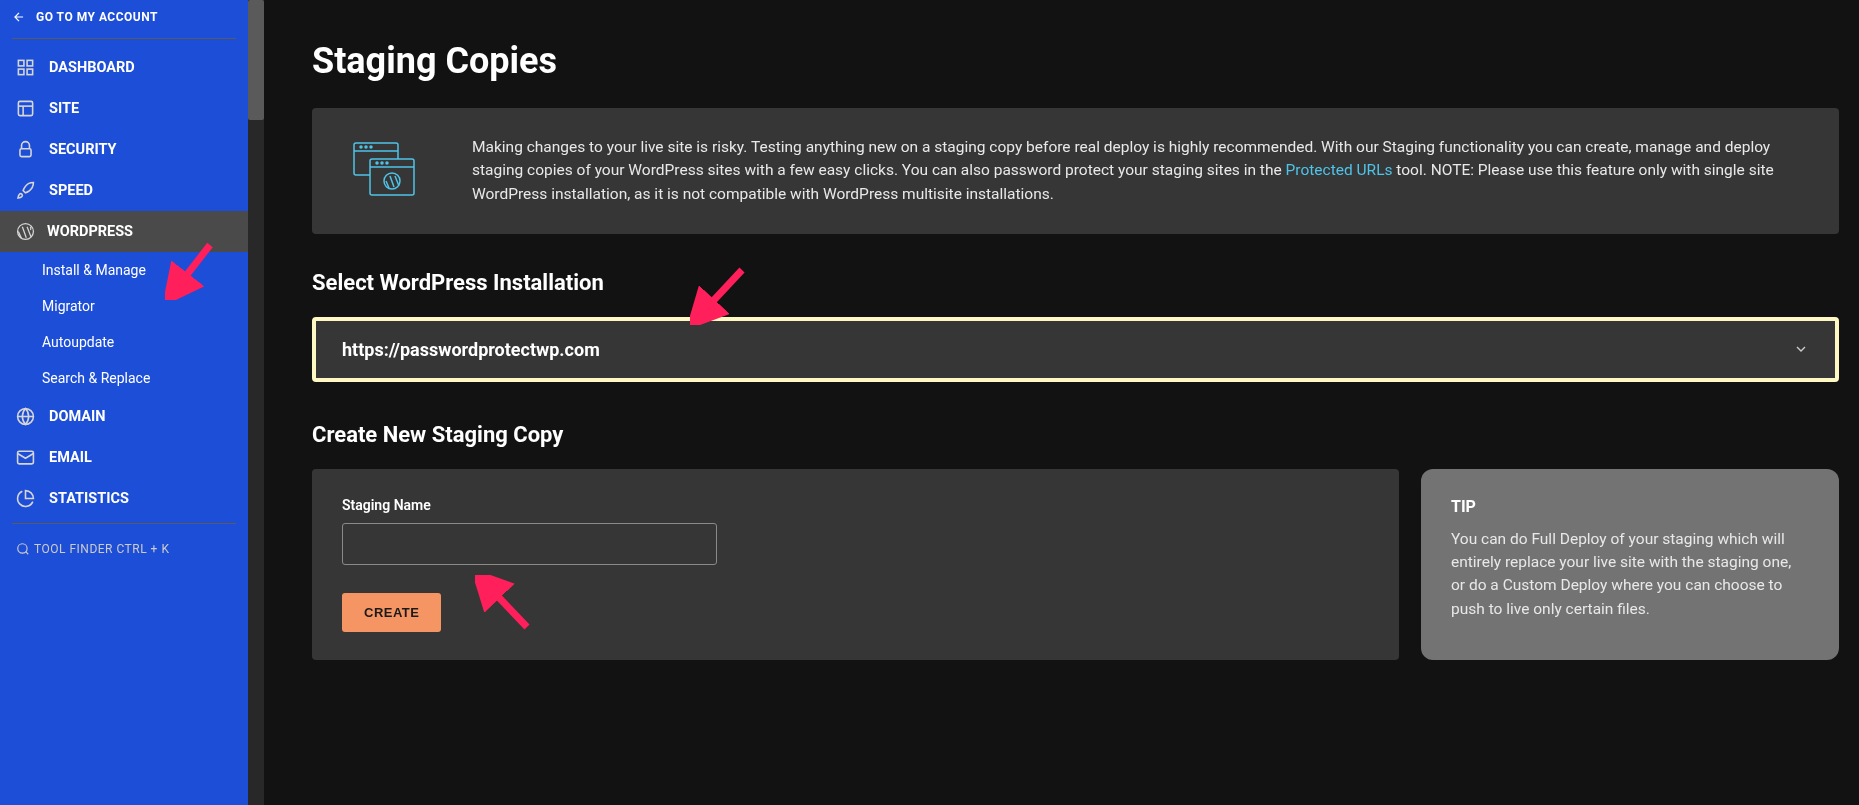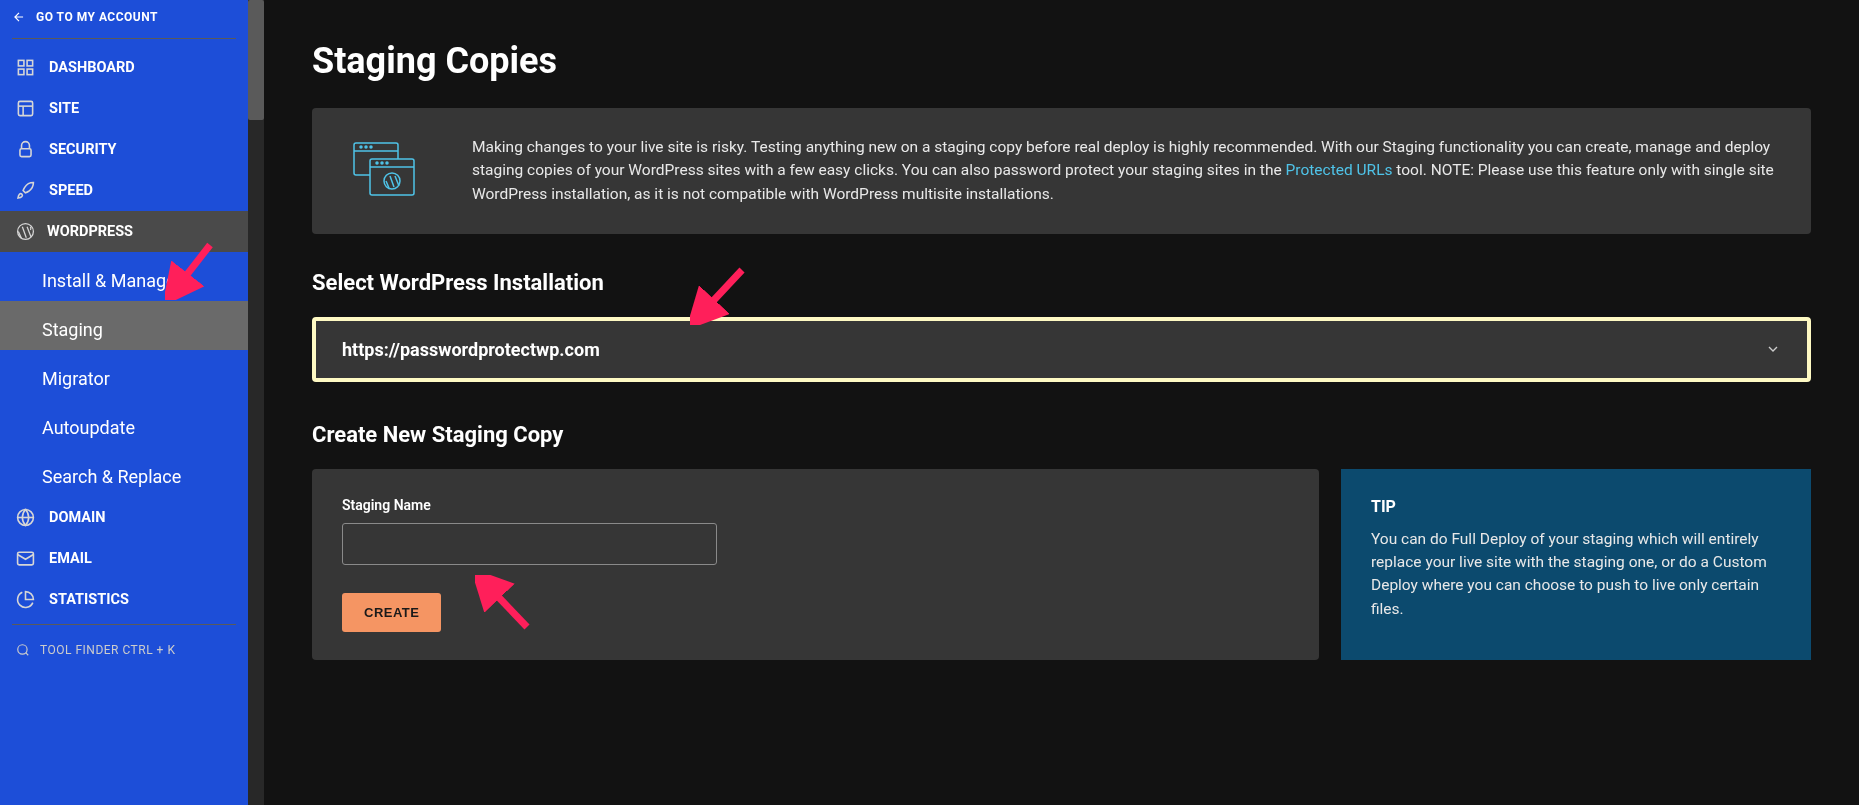--- a/index.html
+++ b/index.html
@@ -6,37 +6,37 @@
 body { font-family: -apple-system, BlinkMacSystemFont, "Segoe UI", Roboto, sans-serif; background: #121212; color: #fff; width: 1859px; height: 805px; overflow: hidden; display: flex; }
 .sidebar { width: 248px; background: #1d4ed8; height: 100%; display: flex; flex-direction: column; overflow-y: auto; }
 .scrollbar-track { position: absolute; left: 248px; top: 0; width: 16px; height: 100%; background: #282828; }
 .scrollbar-thumb { position: absolute; left: 248px; top: 0; width: 16px; height: 120px; background: #5a5a5a; border-radius: 2px; }
 .back-link { display: flex; align-items: center; padding: 10px 12px; font-size: 12px; font-weight: 700; letter-spacing: 0.5px; cursor: pointer; gap: 10px; }
 .back-link svg { width: 14px; height: 14px; }
 .sidebar hr { border: none; border-top: 1px solid #5a5a5a; margin: 4px 12px 8px; }
 .nav-item { display: flex; align-items: center; padding: 11px 16px; font-size: 14.5px; font-weight: 700; cursor: pointer; gap: 14px; }
 .nav-item .icon { width: 19px; height: 19px; display: flex; align-items: center; justify-content: center; color: #d6d6d6; }
 .nav-item.active { background: #4a4a4a; gap: 12px; }
-.sub-item { padding: 18px 12px 10px 42px; font-size: 18px; cursor: pointer; }
+.sub-item { padding: 10px 12px 10px 42px; font-size: 14px; cursor: pointer; }
 .sub-item.active { background: #6a6a6a; }
-.tool-finder { display: flex; align-items: center; gap: 10px; padding: 10px 12px 10px 42px; font-size: 12px; letter-spacing: 0.5px; color: #ccc; cursor: pointer; }
+.tool-finder { display: flex; align-items: center; gap: 4px; padding: 10px 12px 10px 42px; font-size: 12px; letter-spacing: 0.5px; color: #ccc; cursor: pointer; }
 .tool-finder svg { width: 14px; height: 14px; margin-left: -26px; }
-.main { flex: 1; padding: 40px 48px 0 48px; margin-left: 16px; overflow-y: auto; }
+.main { flex: 1; padding: 40px 20px 0 48px; margin-left: 16px; overflow-y: auto; }
 .page-title { font-size: 36px; font-weight: 700; margin-bottom: 26px; }
 .info-box { background: #363636; border-radius: 4px; padding: 28px 36px; display: flex; gap: 52px; align-items: center; margin-bottom: 36px; justify-content: center; }
 .info-icon { flex-shrink: 0; }
 .info-text { font-size: 15.5px; line-height: 1.5; color: #e8e8e8; }
 .info-text a { color: #4fc3e8; text-decoration: none; }
 .section-title { font-size: 22px; font-weight: 700; margin-bottom: 22px; }
 .select-box { background: #363636; border: 4px solid #fef9c3; border-radius: 4px; padding: 18px 26px; display: flex; align-items: center; justify-content: space-between; cursor: pointer; margin-bottom: 40px; }
 .select-box .value { font-size: 18px; font-weight: 700; }
 .select-box svg { width: 16px; height: 16px; color: #ccc; }
 .create-row { display: flex; gap: 22px; }
 .create-left { flex: 1; background: #363636; border-radius: 4px; padding: 28px 30px; }
-.create-right { width: 470px; background: #0c4a6e; border-radius: 0; padding: 28px 30px; }
+.create-right { width: 418px; background: #737373; border-radius: 12px; padding: 28px 30px; }
 .field-label { font-size: 14px; font-weight: 600; margin-bottom: 10px; }
 .text-input { width: 375px; background: transparent; border: 1px solid #8a8a8a; border-radius: 3px; height: 42px; padding: 0 12px; color: #fff; font-size: 15px; margin-bottom: 28px; }
 .create-btn { background: #f59563; color: #1a1a1a; border: none; padding: 12px 22px; font-size: 13px; font-weight: 700; letter-spacing: 0.5px; border-radius: 3px; cursor: pointer; }
 .tip-title { font-size: 16px; font-weight: 700; margin-bottom: 12px; }
 .tip-text { font-size: 15.5px; line-height: 1.5; color: #e8e8e8; }
 .arrow-annotation { position: absolute; pointer-events: none; }
 </style>
 </head>
 <body>
 
@@ -89,21 +89,20 @@
   <div class="nav-item active">
     <span class="icon">
         <svg viewBox="0 0 24 24" fill="none" stroke="currentColor" stroke-width="1.6">
           <circle cx="12" cy="12" r="10"></circle>
           <path d="M3 12l4 9M8 6l5 14M14 6l5 13M18 6c1 1 1 2.5.3 4"></path>
         </svg>
       </span>
     <span>WORDPRESS</span>
   </div>
   <div class="sub-item"><span>Install &amp; Manage</span></div>
-  <div class="sub-item active"><span>Staging</span></div>
   <div class="sub-item"><span>Migrator</span></div>
   <div class="sub-item"><span>Autoupdate</span></div>
   <div class="sub-item"><span>Search &amp; Replace</span></div>
   <div class="nav-item">
     <span class="icon">
         <svg viewBox="0 0 24 24" fill="none" stroke="currentColor" stroke-width="2">
           <circle cx="12" cy="12" r="10"></circle>
           <line x1="2" y1="12" x2="22" y2="12"></line>
           <path d="M12 2a15.3 15.3 0 014 10 15.3 15.3 0 01-4 10 15.3 15.3 0 01-4-10 15.3 15.3 0 014-10z"></path>
         </svg>

